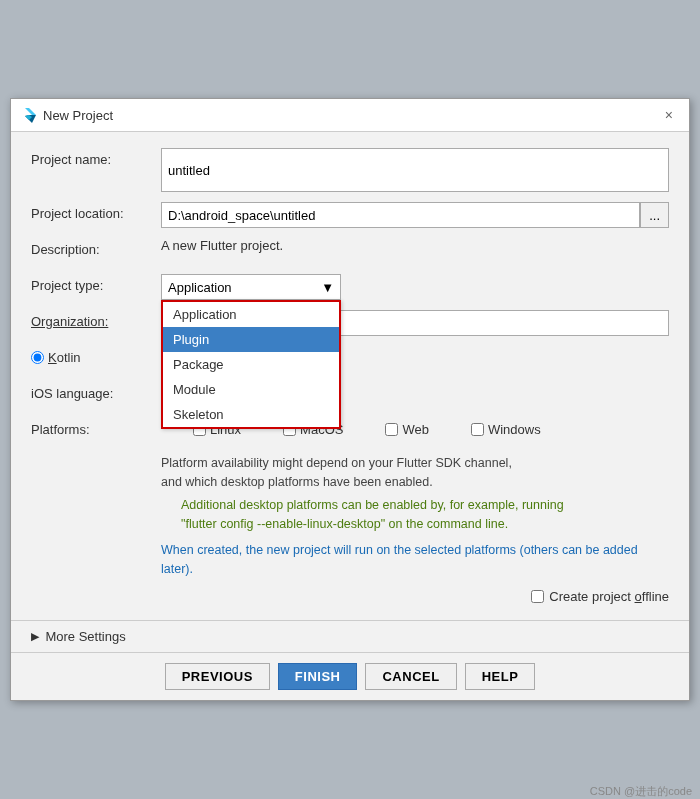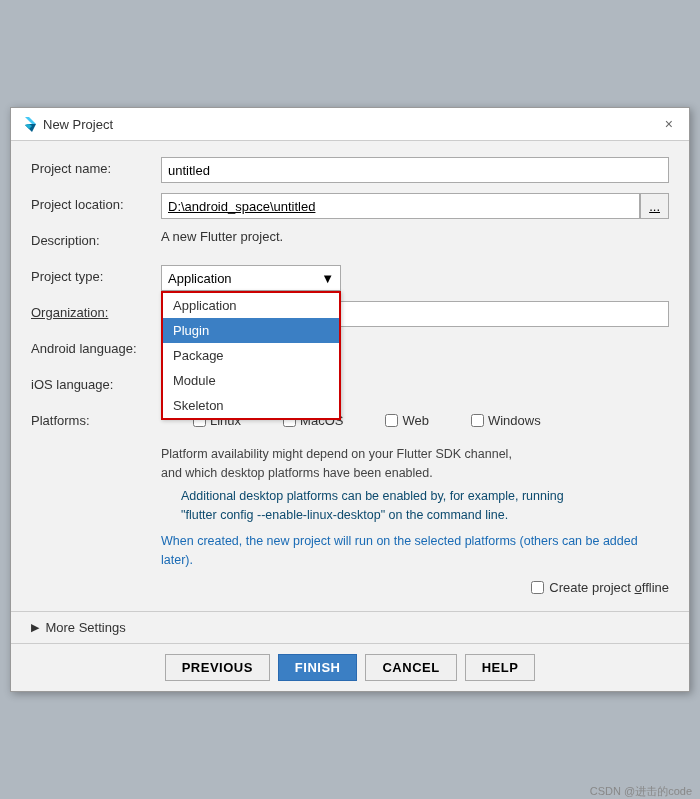--- a/index.html
+++ b/index.html
@@ -65,26 +65,25 @@
     }
     .form-field {
       flex: 1;
     }
     .text-input {
       width: 100%;
       border: 1px solid #aaa;
       background: #fff;
       padding: 3px 6px;
       font-size: 13px;
-      height: 26px;
+      height: 44px;
     }
     .location-row {
       display: flex;
       align-items: center;
-      text-decoration: underline;
     }
     .location-input {
       flex: 1;
       border: 1px solid #aaa;
       background: #fff;
       padding: 3px 6px;
       font-size: 13px;
       height: 26px;
     }
     .browse-btn {
@@ -182,21 +181,21 @@
     .platform-note {
       margin-top: 6px;
       font-size: 12.5px;
       color: #444;
       line-height: 1.5;
       padding-left: 130px;
     }
     .platform-note2 {
       margin-top: 4px;
       font-size: 12.5px;
-      color: #0c4a6e;
+      color: #4d7c0f;
       line-height: 1.5;
       padding-left: 150px;
     }
     .platform-note-blue {
       margin-top: 8px;
       font-size: 12.5px;
       color: #1a6bb5;
       line-height: 1.5;
       padding-left: 130px;
     }
@@ -328,21 +327,20 @@
     </div>
 
     <div class="form-row org-row">
       <div class="form-label underline">Organization:</div>
       <div class="form-field">
         <input class="org-input" type="text" value="" style="">
       </div>
     </div>
 
     <div class="form-row android-lang-row">
-      <div class="form-label">Android language:</div>
       <div class="form-field">
         <div class="radio-group">
           <label class="radio-label">
             <input type="radio" name="android_lang" checked="" style="">
             <span><span class="radio-underline">K</span><span>otlin</span></span>
           </label>
         </div>
       </div>
     </div>
 

